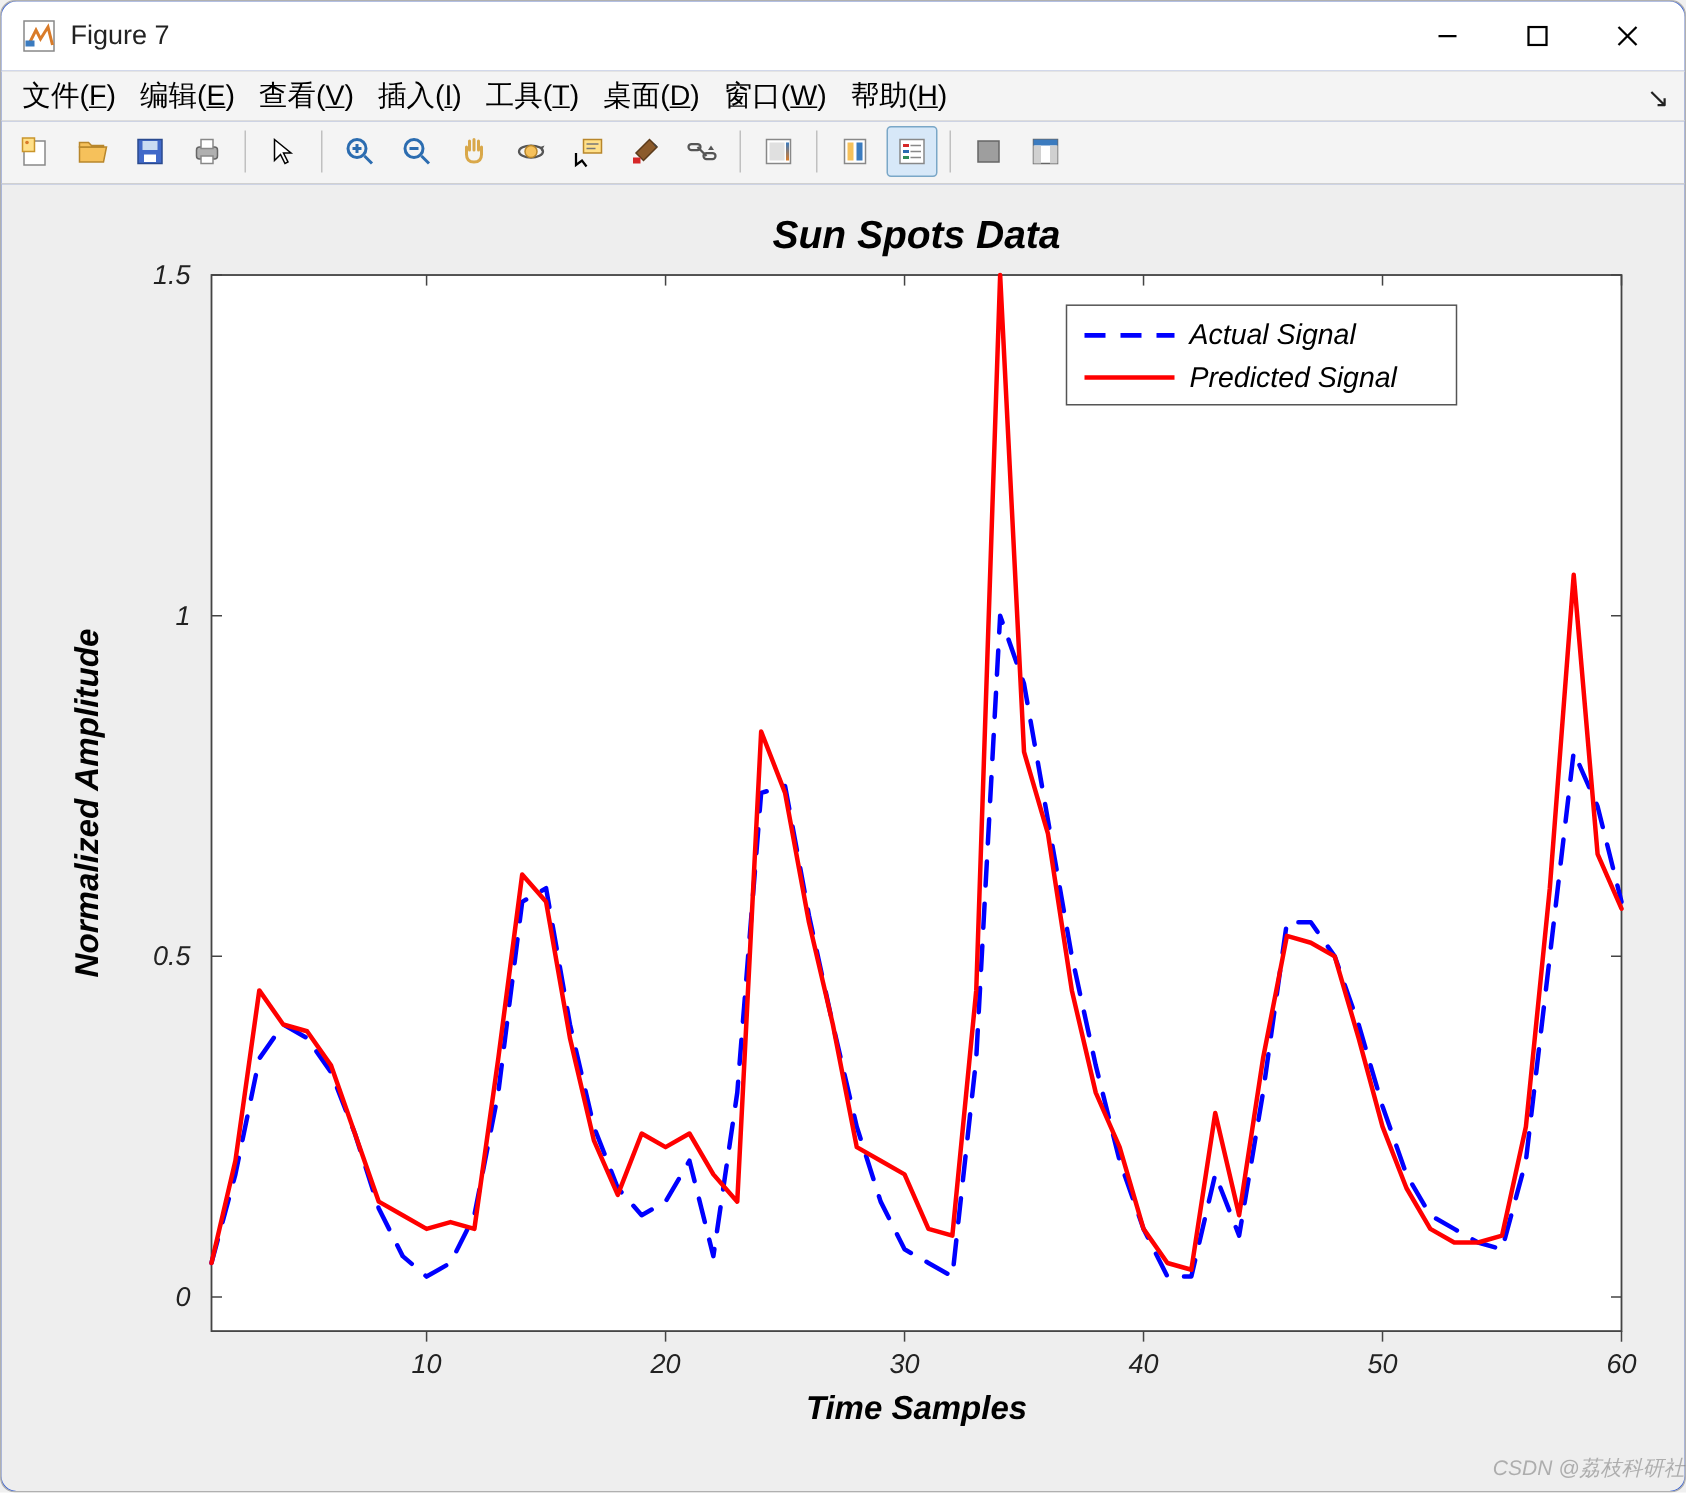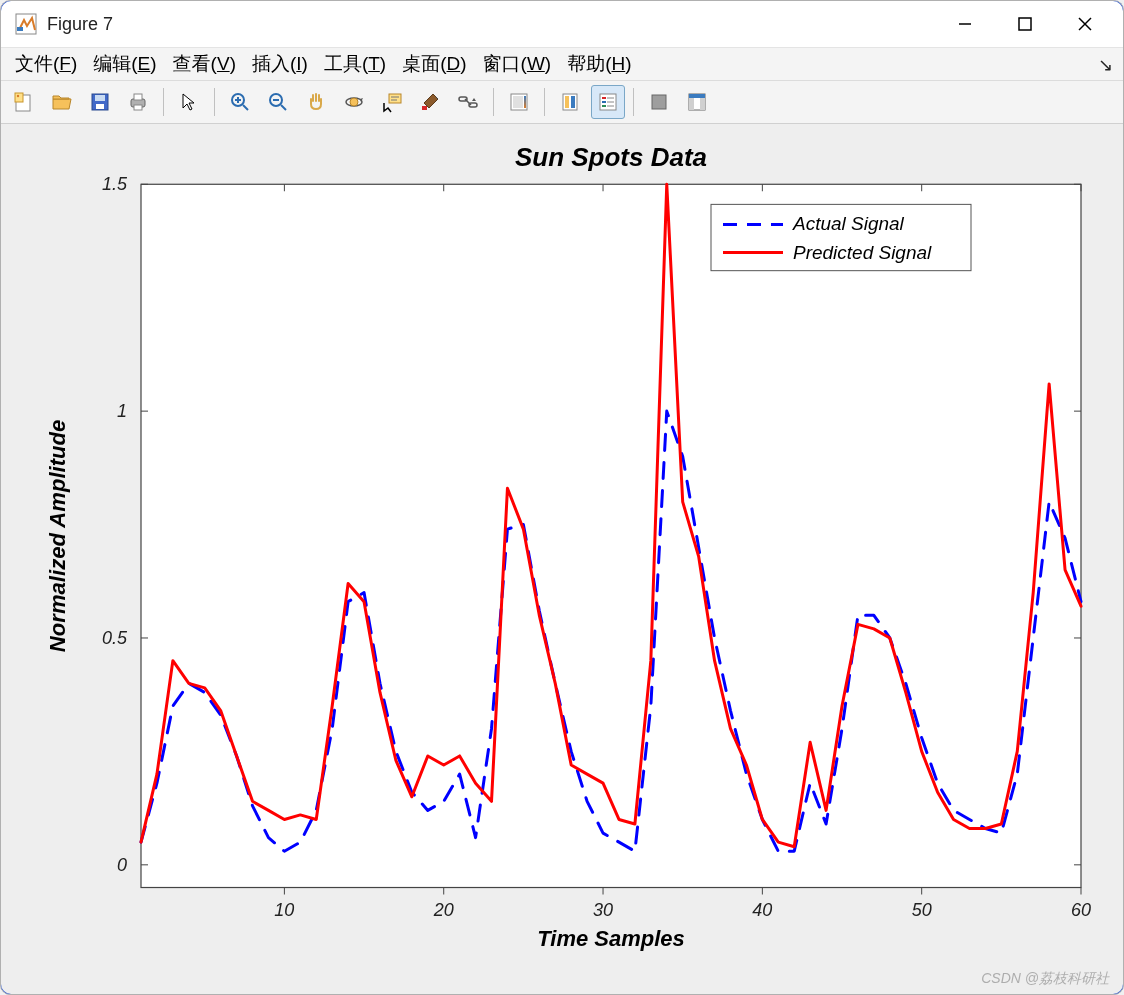--- a/index.html
+++ b/index.html
@@ -97,21 +97,21 @@
   border-bottom-right-radius: 10px;
   font-style: italic;
 }
 .plot-svg { width: 100%; height: 100%; }
 .axis-text { font-family: Arial, sans-serif; font-size: 18px; fill: #222; }
 .title-text { font-family: Arial, sans-serif; font-size: 26px; font-weight: bold; fill: #000; }
 .label-text { font-family: Arial, sans-serif; font-size: 22px; font-weight: bold; fill: #000; }
 .legend-text { font-family: Arial, sans-serif; font-size: 19px; fill: #000; }
 .watermark {
   position: absolute;
-  right: 14px; bottom: 6px;
+  right: 0; bottom: 6px;
   font-size: 14px;
   color: rgba(120,120,120,0.55);
 }
 </style>
 </head>
 <body>
 
 <div class="window">
 
   <div class="titlebar">

